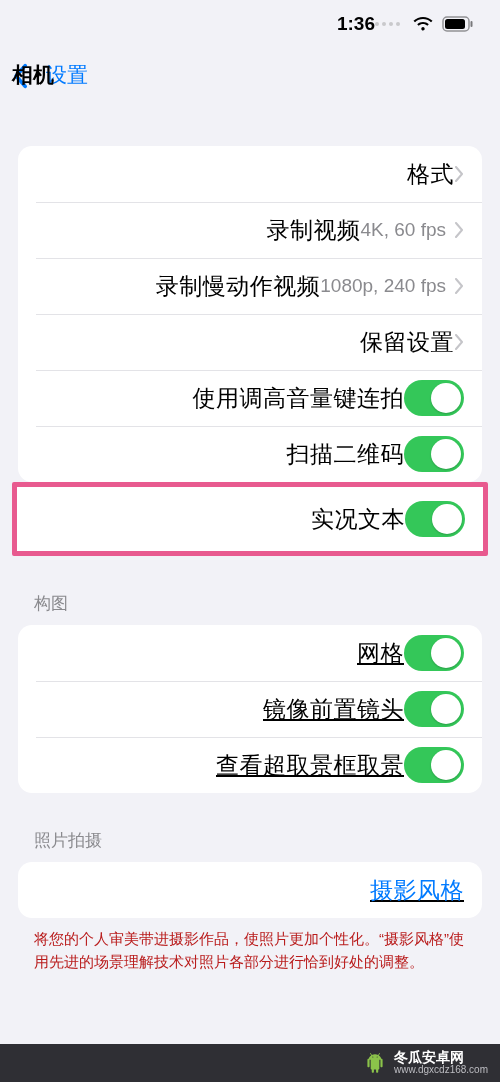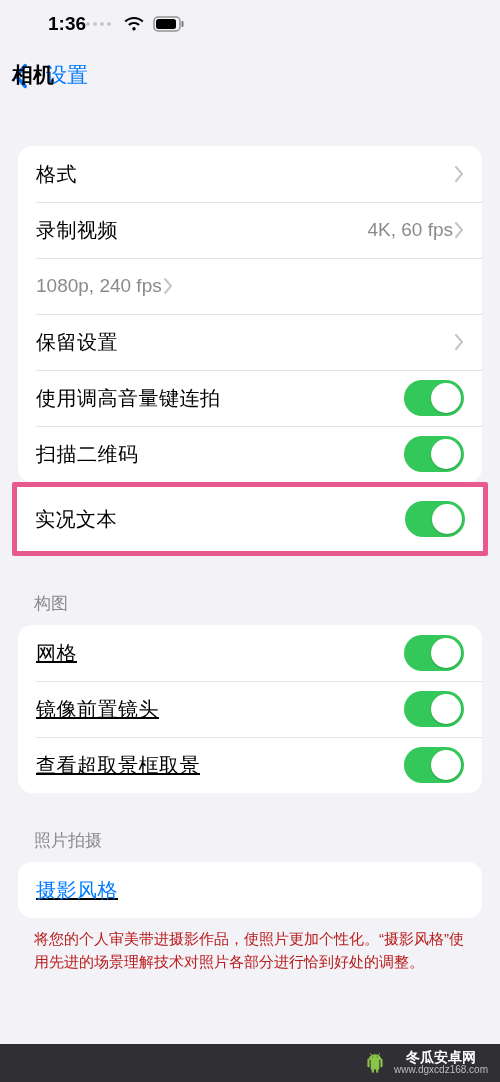--- a/index.html
+++ b/index.html
@@ -10,21 +10,21 @@
     color: #000;
     position: relative;
     overflow: hidden;
   }
 
   
   .status-bar {
     height: 48px;
     display: flex;
     align-items: center;
-    justify-content: flex-start;
+    justify-content: flex-end;
     padding: 0 26px 0 48px;
     font-size: 19px;
     font-weight: 600;
   }
   .status-right { display: flex; align-items: center; gap: 8px; }
   .dots { display: flex; gap: 3px; margin-right: 4px; }
   .dots span { width: 4px; height: 4px; border-radius: 50%; background: #c9c9cc; }
   .wifi-icon, .battery-icon { display: inline-flex; }
 
   
@@ -67,22 +67,22 @@
     padding: 0 18px;
     position: relative;
   }
   .row + .row::before {
     content: "";
     position: absolute;
     left: 18px; right: 0; top: 0;
     height: 1px;
     background: #e3e3e7;
   }
-  .row .label { flex: 1; font-size: 20px; font-weight: 400; letter-spacing: 0.5px; }
-  .row .value { color: #8a8a8e; font-size: 19px; margin-right: 1px; }
+  .row .label { flex: 1; font-size: 23px; font-weight: 400; letter-spacing: 0.5px; text-align: right; }
+  .row .value { color: #8a8a8e; font-size: 19px; margin-right: 8px; }
   .chevron { color: #c5c5c9; }
   .chevron svg { width: 10px; height: 16px; display: block; }
 
   .toggle {
     width: 60px; height: 36px;
     background: #34c759;
     border-radius: 18px;
     position: relative;
   }
   .toggle::after {
@@ -134,21 +134,21 @@
     align-items: center;
     justify-content: flex-end;
     padding: 0 12px;
     font-size: 15px;
     gap: 6px;
   }
   .watermark .wm-logo {
     width: 26px; height: 26px;
     display: inline-flex;
   }
-  .watermark .wm-text { display: flex; flex-direction: column; line-height: 1.05; align-items: center;}
+  .watermark .wm-text { display: flex; flex-direction: column; line-height: 1.05; align-items: flex-start;}
   .watermark .wm-text .cn { font-size: 14px; font-weight: 600;}
   .watermark .wm-text .url { font-size: 10px; color: #bdbdc2; }
 </style>
 </head>
 <body>
 
 <div class="status-bar">
   <span>1:36</span>
   <div class="status-right">
     <span class="dots">
@@ -194,20 +194,21 @@
   <div class="row">
     <span class="label">录制视频</span>
     <span class="value">4K, 60 fps</span>
     <span class="chevron">
         <svg viewBox="0 0 10 16">
           <path d="M2 1l6 7-6 7" fill="none" stroke="currentColor" stroke-width="2" stroke-linecap="round" stroke-linejoin="round"></path>
         </svg>
       </span>
   </div>
   <div class="row">
+    <span class="label">录制慢动作视频</span>
     <span class="value">1080p, 240 fps</span>
     <span class="chevron">
         <svg viewBox="0 0 10 16">
           <path d="M2 1l6 7-6 7" fill="none" stroke="currentColor" stroke-width="2" stroke-linecap="round" stroke-linejoin="round"></path>
         </svg>
       </span>
   </div>
   <div class="row">
     <span class="label">保留设置</span>
     <span class="chevron">

